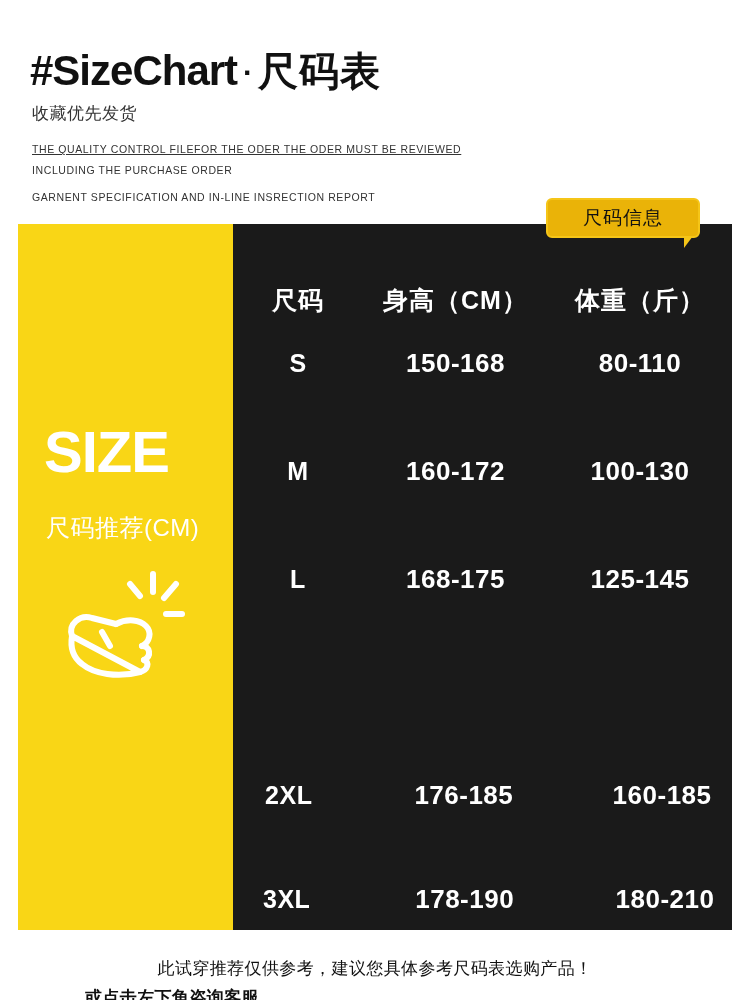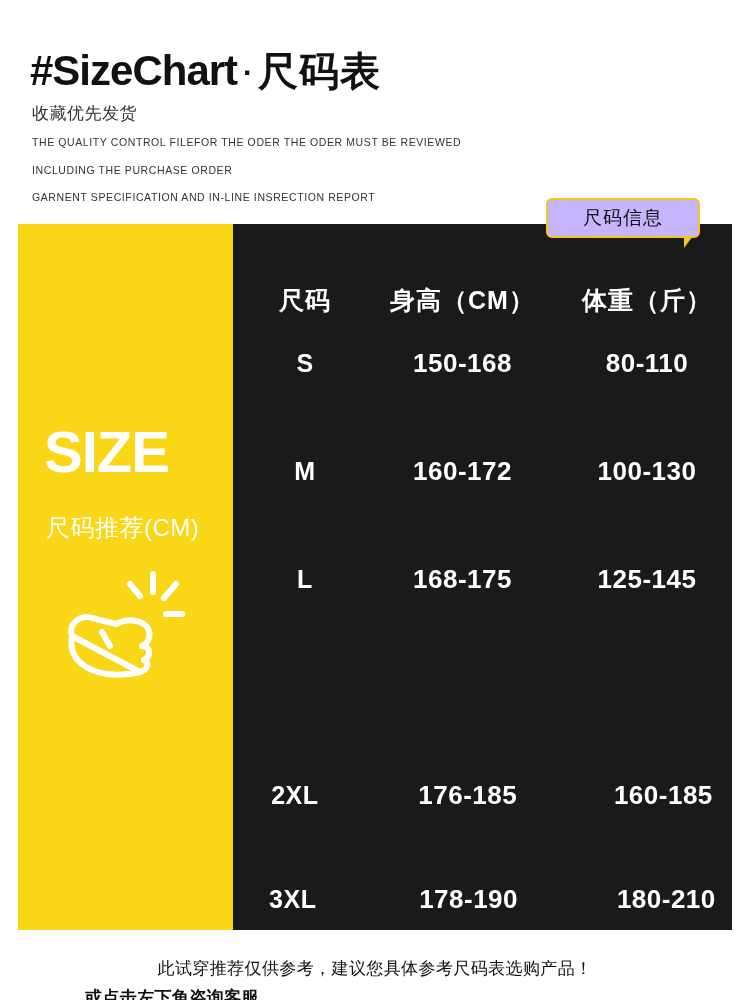--- a/index.html
+++ b/index.html
@@ -54,34 +54,34 @@
     letter-spacing: 0.5px;
   }
   .enline {
     position: absolute;
     left: 32px;
     font-size: 10.5px;
     color: #333333;
     letter-spacing: 0.6px;
     white-space: nowrap;
   }
-  .enline.l1 { top: 136px; }
+  .enline.l1 { top: 143px; text-decoration: underline; }
   .enline.l2 { top: 164px; }
   .enline.l3 { top: 191px; }
 
   
   .badge {
     position: absolute;
     left: 546px;
     top: 198px;
     width: 154px;
     height: 40px;
     border: 2px solid #F5C518;
     border-radius: 6px;
-    background: #c4b5fd;
+    background: #eab308;
     display: flex;
     align-items: center;
     justify-content: center;
     z-index: 5;
   }
   .badge span {
     font-size: 19px;
     color: #111111;
     letter-spacing: 1px;
   }
@@ -146,21 +146,20 @@
     width: 499px;
     height: 706px;
     color: #ffffff;
   }
   .trow {
     position: absolute;
     left: 0;
     width: 508px;
     display: flex;
     align-items: center;
-    padding-left: 7px;
   }
   .cell {
     text-align: center;
     font-weight: bold;
     white-space: nowrap;
   }
   .c-size   { width: 130px; }
   .c-height { width: 185px; }
   .c-weight { width: 184px; }
 

